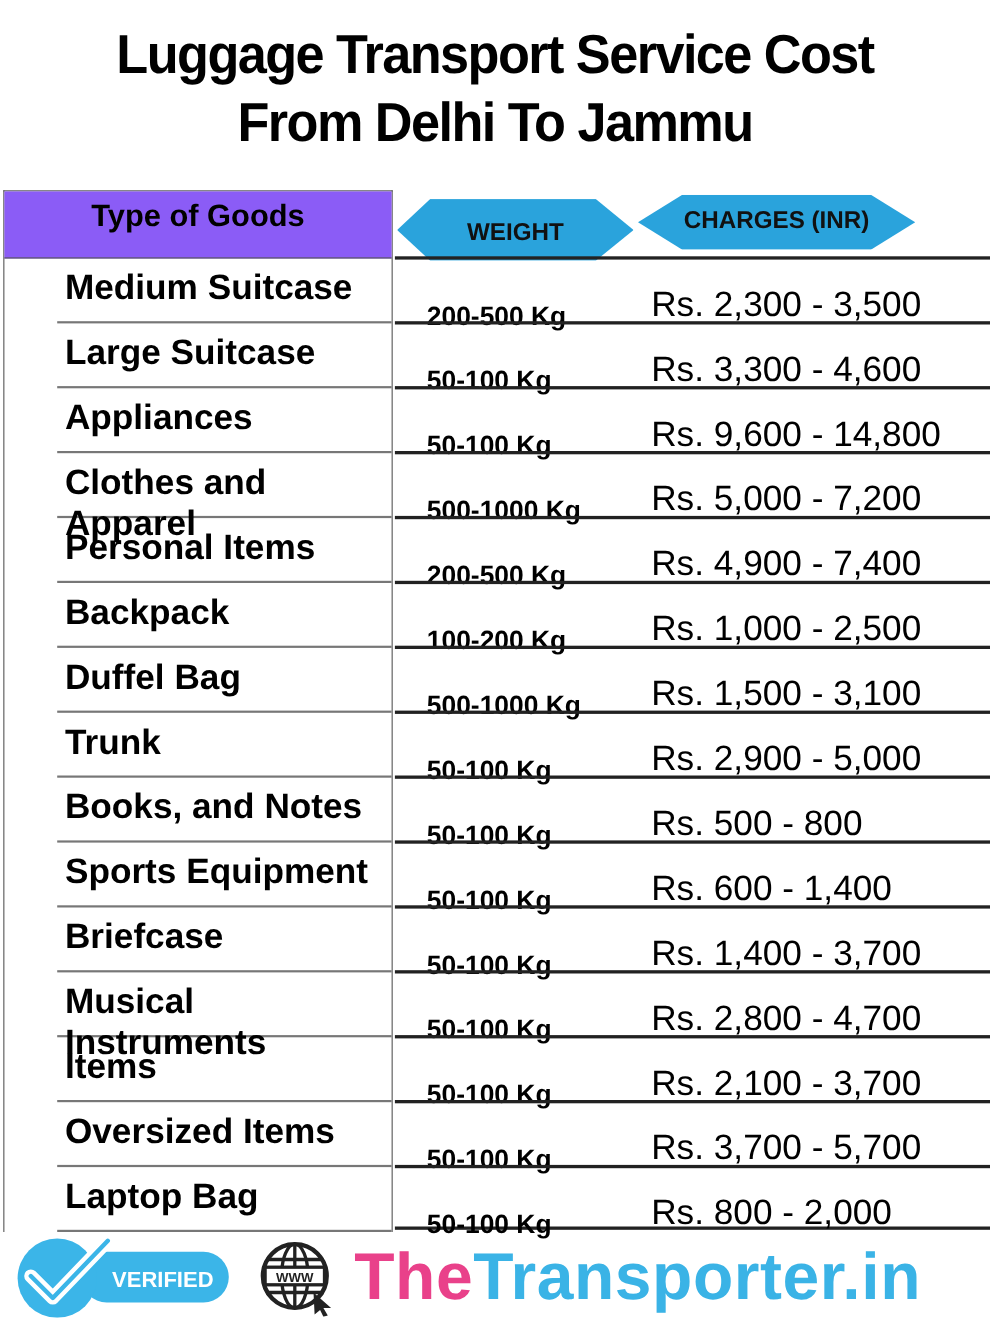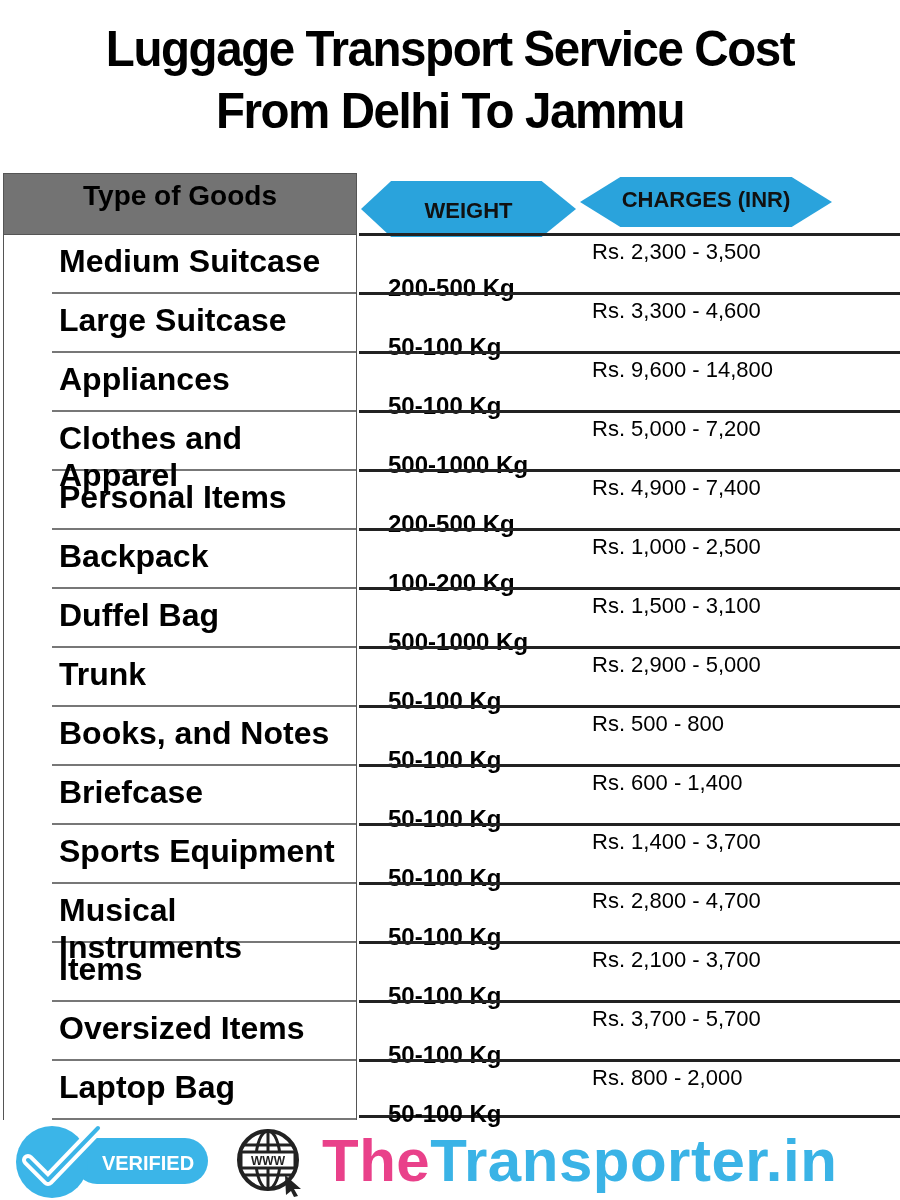--- a/index.html
+++ b/index.html
@@ -9,21 +9,21 @@
     .title {
       position: absolute; left: 0; top: 18px; width: 900px;
       text-align: center; font-weight: bold; font-size: 50px; line-height: 62px;
       letter-spacing: -1.5px;
       transform: scaleX(0.95);
     }
 
     
     .left-table { position: absolute; left: 3px; top: 173px; width: 354px; border: 1.5px solid #555; border-bottom: none; }
     .left-head {
-      height: 61px; background: #737373; border-bottom: 1.5px solid #555;
+      height: 61px; background: #8b5cf6; border-bottom: 1.5px solid #555;
       display: flex; align-items: center; justify-content: center;
       font-size: 28px; font-weight: bold; padding-bottom: 16px;
     }
     .left-row {
       height: 59px; border-bottom: 2px solid #777;
       font-size: 32px; font-weight: bold; padding: 8px 0 0 7px; margin-left: 48px;
     }
 
     
     .hex {
@@ -43,21 +43,21 @@
     
     .right-table { position: absolute; left: 359px; top: 233px; width: 541px; }
     .right-row {
       position: relative; height: 59px; border-top: 3px solid #222;
     }
     .right-table .right-row:last-child { border-bottom: 3px solid #222; }
     .weight {
       position: absolute; left: 29px; top: 10px; font-size: 24px; font-weight: bold; margin-top: 28px;
     }
     .charge {
-      position: absolute; left: 233px; top: 3px; font-size: 22px; font-weight: normal;
+      position: absolute; left: 233px; top: 22px; font-size: 32px; font-weight: normal;
     }
 
     
     .verified { position: absolute; left: 14px; top: 1122px; width: 196px; height: 76px; }
     .globe { position: absolute; left: 235px; top: 1127px; width: 70px; height: 70px; }
     .brand {
       position: absolute; left: 322px; top: 1126px; font-size: 60px; font-weight: bold;
       letter-spacing: 0.5px; line-height: 70px;
     }
     .brand .pink { color: #e9418a; text-align: center; }
@@ -75,22 +75,22 @@
   <div class="left-head">Type of Goods</div>
   <div class="left-row">Medium Suitcase</div>
   <div class="left-row">Large Suitcase</div>
   <div class="left-row">Appliances</div>
   <div class="left-row">Clothes and Apparel</div>
   <div class="left-row">Personal Items</div>
   <div class="left-row">Backpack</div>
   <div class="left-row">Duffel Bag</div>
   <div class="left-row">Trunk</div>
   <div class="left-row">Books, and Notes</div>
+  <div class="left-row">Sports Equipment</div>
   <div class="left-row">Briefcase</div>
-  <div class="left-row">Sports Equipment</div>
   <div class="left-row">Musical Instruments</div>
   <div class="left-row">Items</div>
   <div class="left-row">Oversized Items</div>
   <div class="left-row">Laptop Bag</div>
 </div>
 
 <div class="hex hex-weight">WEIGHT</div>
 <div class="hex hex-charges">CHARGES (INR)</div>
 
 <div class="right-table">

